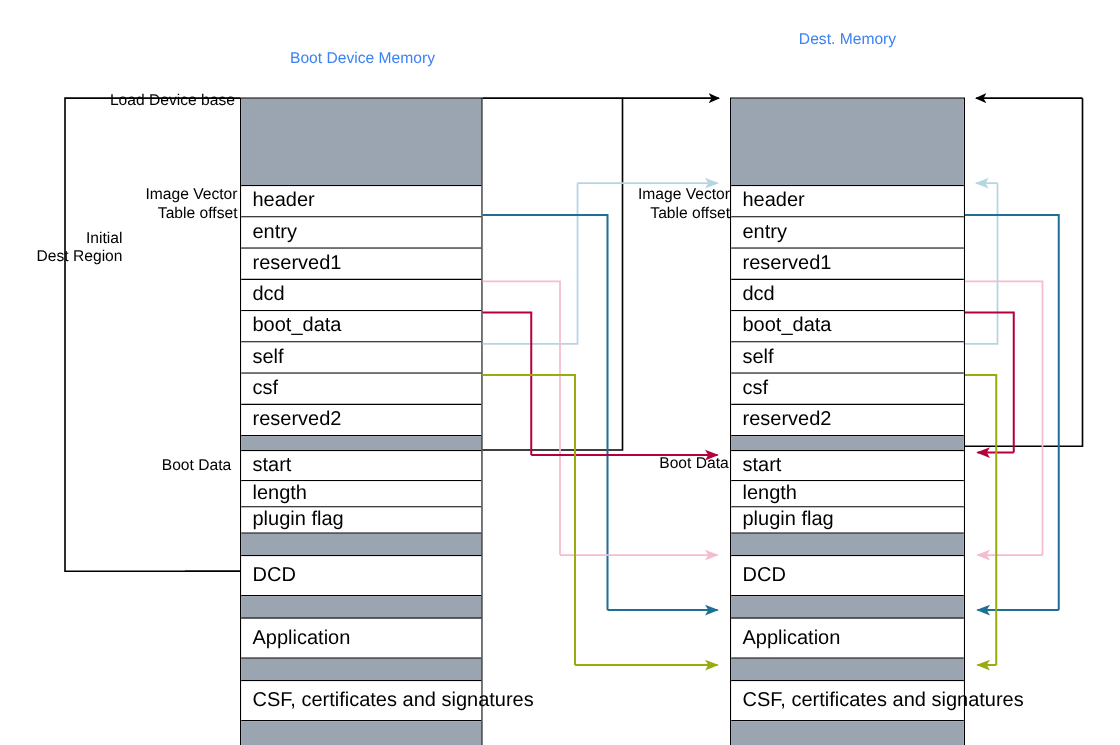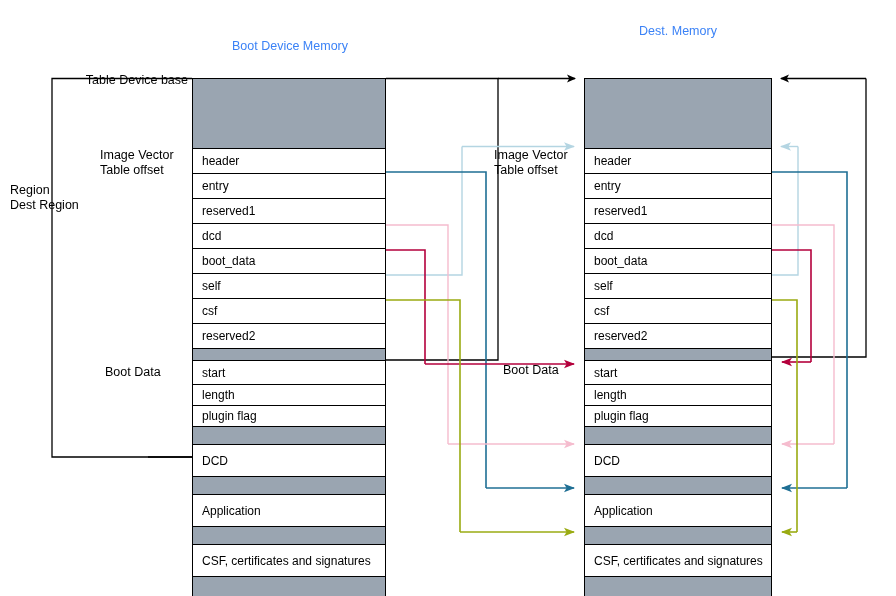--- a/index.html
+++ b/index.html
@@ -32,39 +32,39 @@
   }
   .memtable {
     position: absolute;
     box-sizing: border-box;
     border: 1.3px solid #000;
     background: #fff;
   }
   .row {
     box-sizing: border-box;
     border-bottom: 1.2px solid #000;
-    font-size: 12px;
+    font-size: 16px;
     color: #000;
     display: flex;
     align-items: center;
     padding-left: 9px;
     background: #fff;
     white-space: nowrap;
   }
   .row.last { border-bottom: none; }
   .row.filled { background: #9aa5b1; }
   .sidelabel {
     position: absolute;
     font-size: 12.5px;
     color: #000;
     white-space: nowrap;
     line-height: 15px;
   }
   .sidelabel.right { text-align: right; }
-  .sidelabel.center { text-align: left; }
+  .sidelabel.center { text-align: right; }
 </style>
 </head>
 <body>
 
 <div id="canvas">
 
   <div class="col-title" style="left:190px; top:39px; width:200px;">Boot Device Memory</div>
   <div class="col-title" style="left:578px; top:24px; width:200px;">Dest. Memory</div>
 
   <div class="memtable" id="left-table" style="left:192px; top:78px; width:194px;">
@@ -187,30 +187,30 @@
       </div>
       <div class="row" style="height: 32px;">
         <span>CSF, certificates and signatures</span>
       </div>
       <div class="row filled last" style="height: 27px;">
         <span></span>
       </div>
     </div>
 
   <div class="sidelabel right" style="left:45px; top:73px; width:143px;">
-    <span>Table Device base</span>
+    <span>Load Device base</span>
   </div>
 
   <div class="sidelabel center" style="left:100px; top:148px; width:90px;">
     <div>Image Vector</div>
     <div>Table offset</div>
   </div>
 
   <div class="sidelabel center" style="left:10px; top:183px; width:88px;">
-    <div>Region</div>
+    <div>Initial</div>
     <div>Dest Region</div>
   </div>
 
   <div class="sidelabel center" style="left:105px; top:365px; width:80px;">
     <span>Boot Data</span>
   </div>
 
   <div class="sidelabel center" style="left:494px; top:148px; width:90px;">
     <div>Image Vector</div>
     <div>Table offset</div>

